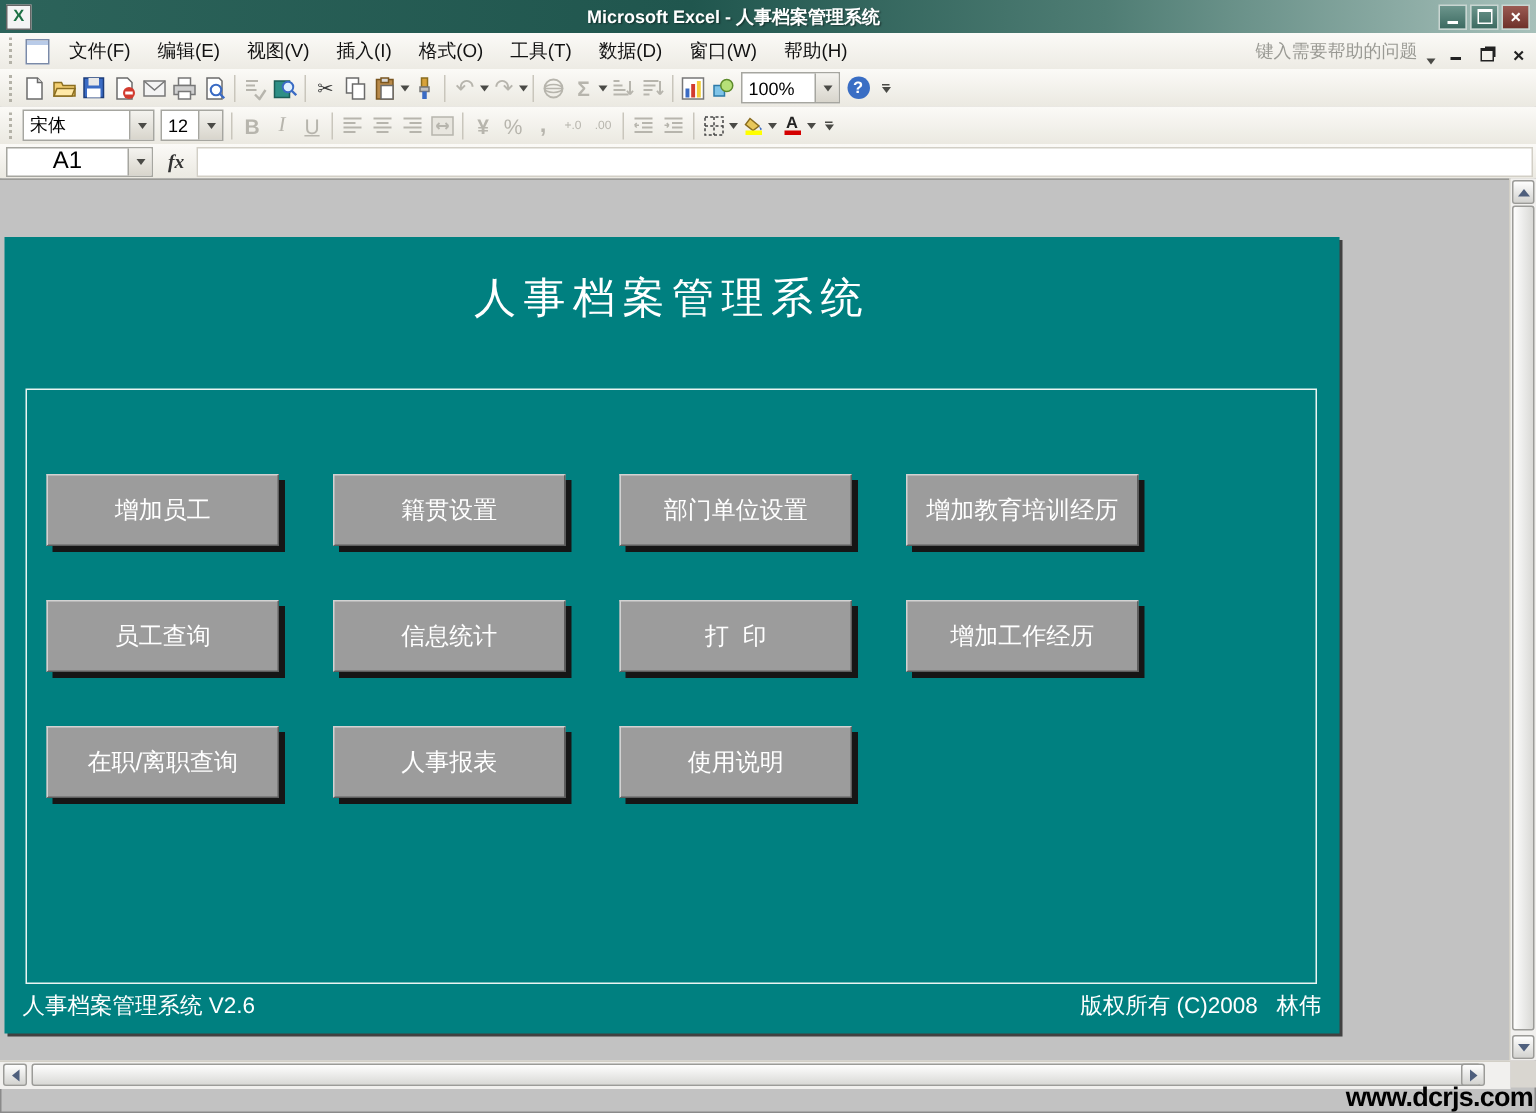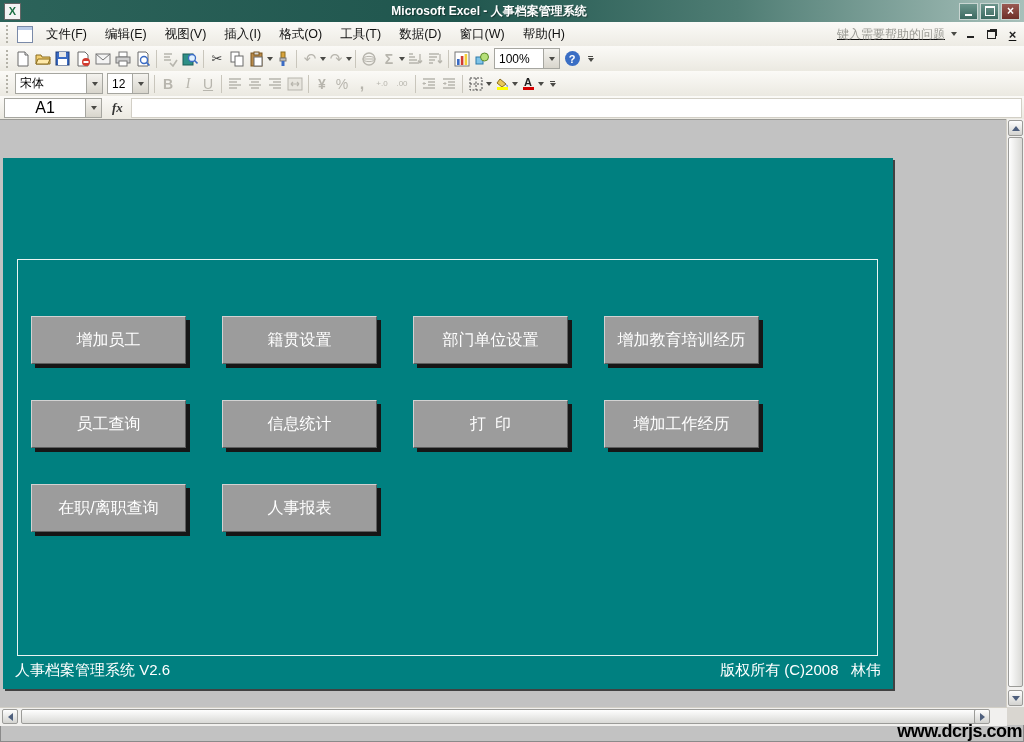--- a/index.html
+++ b/index.html
@@ -25,21 +25,21 @@
   
   .menubar{position:absolute;top:22px;left:0;right:0;height:24px;
     background:linear-gradient(#fbfaf7,#edebe4);border-bottom:1px solid #d9d6cc;
     display:flex;align-items:center;font-size:12.5px;color:#111;padding-left:2px;}
   .grip{width:5px;height:18px;margin:0 3px;
     background:repeating-linear-gradient(#b4b2a8 0 2px,transparent 2px 4px);
     background-size:2px 100%;background-repeat:no-repeat;background-position:1px 0;}
   .sheet-ico{width:14px;height:15px;background:#fff;border:1px solid #7a8aa8;margin:0 4px;
     box-shadow:inset 0 3px 0 #b9cbe8;}
   .mitem{padding:3px 9px;cursor:default;}
-  .menu-right{margin-left:auto;display:flex;align-items:center;gap:6px;padding-right:4px;text-decoration:underline;}
+  .menu-right{margin-left:auto;display:flex;align-items:flex-end;gap:6px;padding-right:4px;}
   .help-box{color:#9a9a94;font-size:12px;}
   .dd{width:0;height:0;border-left:3.5px solid transparent;border-right:3.5px solid transparent;
     border-top:4px solid #4a4a46;}
   .wb-btn{width:15px;height:13px;display:flex;align-items:center;justify-content:center;}
   .g-min-d{width:7px;height:2px;background:#222;margin-top:6px;}
   .g-res-d{width:7px;height:6px;border:1px solid #222;border-top-width:2px;box-shadow:2px -2px 0 -1px #222;}
   .g-x-d{color:#222;font-size:13px;font-weight:bold;line-height:1;}
 
   
   .toolbar{position:absolute;left:0;right:0;background:linear-gradient(#fbfaf7,#ebe9e1);
@@ -426,32 +426,34 @@
       <span class="btn">
           <span class="dd"></span>
         </span>
     </span>
     <span class="fx">fx</span>
     <span class="finput"></span>
   </div>
 
   <div class="workarea">
     <div class="panel">
+      <div class="panel-title">人事档案管理系统</div>
       <div class="btn-area">
         <div class="btn-grid">
           <div class="xbtn">增加员工</div>
           <div class="xbtn">籍贯设置</div>
           <div class="xbtn">部门单位设置</div>
           <div class="xbtn">增加教育培训经历</div>
           <div class="xbtn">员工查询</div>
           <div class="xbtn">信息统计</div>
           <div class="xbtn">打  印</div>
           <div class="xbtn">增加工作经历</div>
           <div class="xbtn">在职/离职查询</div>
           <div class="xbtn">人事报表</div>
+          <div class="xbtn">使用说明</div>
         </div>
       </div>
       <div class="panel-footer">
         <span>人事档案管理系统 V2.6</span>
         <span>版权所有 (C)2008   林伟</span>
       </div>
     </div>
   </div>
 
   <div class="vscroll">

